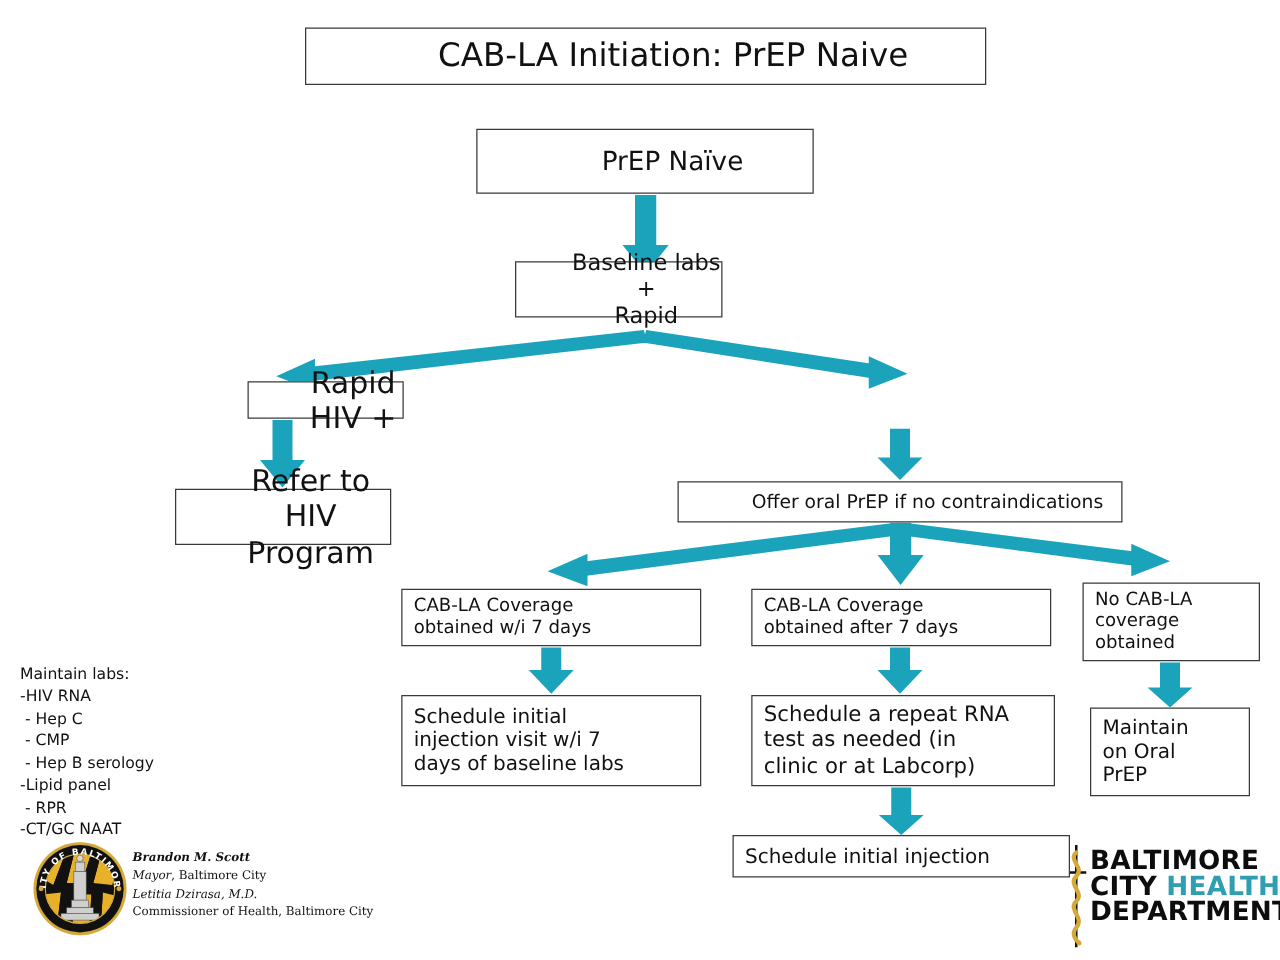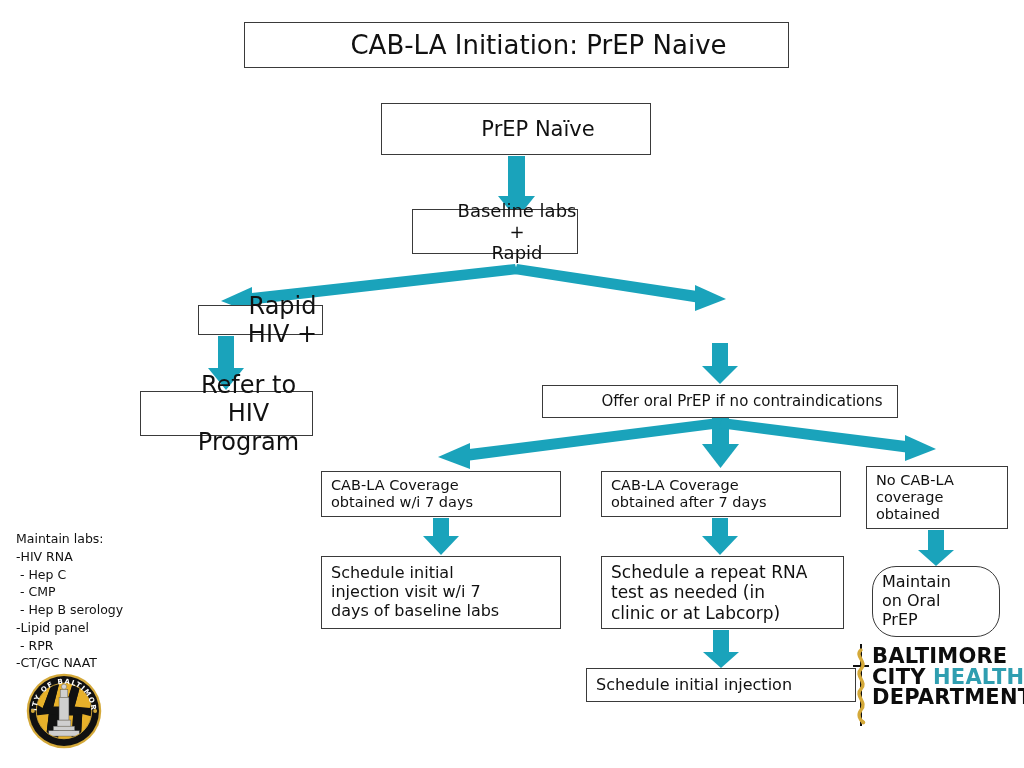--- a/index.html
+++ b/index.html
@@ -38,21 +38,21 @@
   #box-rapid-neg{left:644px;top:308px;width:153px;height:34px;font-size:18px;}
   #box-refer{left:140px;top:391px;width:173px;height:45px;font-size:24px;}
   #box-offer-oral{left:542px;top:385px;width:356px;height:33px;font-size:15px;}
 
   #box-cov-within{left:321px;top:471px;width:240px;height:46px;font-size:14.5px;}
   #box-cov-after{left:601px;top:471px;width:240px;height:46px;font-size:14.5px;}
   #box-no-cov{left:866px;top:466px;width:142px;height:63px;font-size:14.5px;}
 
   #box-sched-initial{left:321px;top:556px;width:240px;height:73px;font-size:16px;}
   #box-sched-rna{left:601px;top:556px;width:243px;height:73px;font-size:17px;}
-  #box-maintain{left:872px;top:566px;width:128px;height:71px;font-size:16px;border-radius:24px;}
+  #box-maintain{left:872px;top:566px;width:128px;height:71px;font-size:16px;}
   #box-sched-inj{left:586px;top:668px;width:270px;height:34px;font-size:16px;}
 
   
   #arrow-layer{position:absolute;left:0;top:0;width:1024px;height:768px;z-index:2;}
 
   
   #baseline-list{
     position:absolute;left:16px;top:530px;width:190px;
     font-size:12.5px;line-height:1.42;color:#111;
   }
@@ -62,21 +62,21 @@
   #seal{position:absolute;left:26px;top:673px;width:76px;height:76px;}
   #credit{
     position:absolute;left:106px;top:680px;width:300px;
     font-family:"DejaVu Serif","Liberation Serif",serif;
     font-size:9.5px;line-height:1.5;color:#111;
   }
   #credit .ital{font-style:italic;}
   #credit .nm{font-style:italic;font-weight:bold;}
 
   
-  #bchd{position:absolute;left:848px;top:644px;width:172px;height:82px;}
+  #bchd{position:absolute;left:848px;top:676px;width:172px;height:82px;}
   #bchd-rod{position:absolute;left:0px;top:0px;width:26px;height:82px;}
   #bchd-words{
     position:absolute;left:24px;top:2px;
     font-family:"DejaVu Sans","Liberation Sans",sans-serif;
     font-weight:bold;font-size:21px;line-height:0.98;
     letter-spacing:0.2px;color:#0d0d0d;white-space:nowrap;
   }
   #bchd-words .teal{color:#2f9eb0;}
 </style>
 </head>
@@ -260,20 +260,26 @@
     </g>
     <circle cx="50" cy="50" r="36.5" fill="none" stroke="#d4a93a" stroke-width="1.2"></circle>
     <path id="sealarc" d="M 14,50 A 36,36 0 0 1 86,50" fill="none"></path>
     <text font-family="DejaVu Sans, sans-serif" font-size="9.2" font-weight="bold" letter-spacing="1.6" fill="#ffffff">
       <textPath href="#sealarc" startOffset="50%" text-anchor="middle">CITY OF BALTIMORE</textPath>
     </text>
     <circle cx="9" cy="50" r="2.6" fill="#d4a93a"></circle>
     <circle cx="91" cy="50" r="2.6" fill="#d4a93a"></circle>
   </svg>
 
+  <div id="credit">
+    <div class="nm">Brandon M. Scott</div>
+    <div><span class="ital">Mayor</span><span>, Baltimore City</span></div>
+    <div class="ital">Letitia Dzirasa, M.D.</div>
+    <div>Commissioner of Health, Baltimore City</div>
+  </div>
 
   <div id="bchd">
     <svg id="bchd-rod" viewBox="0 0 26 82">
       <line x1="13" y1="0" x2="13" y2="82" stroke="#111" stroke-width="2"></line>
       <line x1="5" y1="22" x2="21" y2="22" stroke="#111" stroke-width="2"></line>
       <path d="M13 6 C6 12, 20 18, 13 25 C6 32, 20 38, 13 45 C6 52, 20 58, 13 66 C9 71, 12 76, 15 78" fill="none" stroke="#d4a93a" stroke-width="3.4" stroke-linecap="round"></path>
       <circle cx="15.2" cy="78.4" r="2" fill="#d4a93a"></circle>
     </svg>
     <div id="bchd-words">
       <div>BALTIMORE</div>

